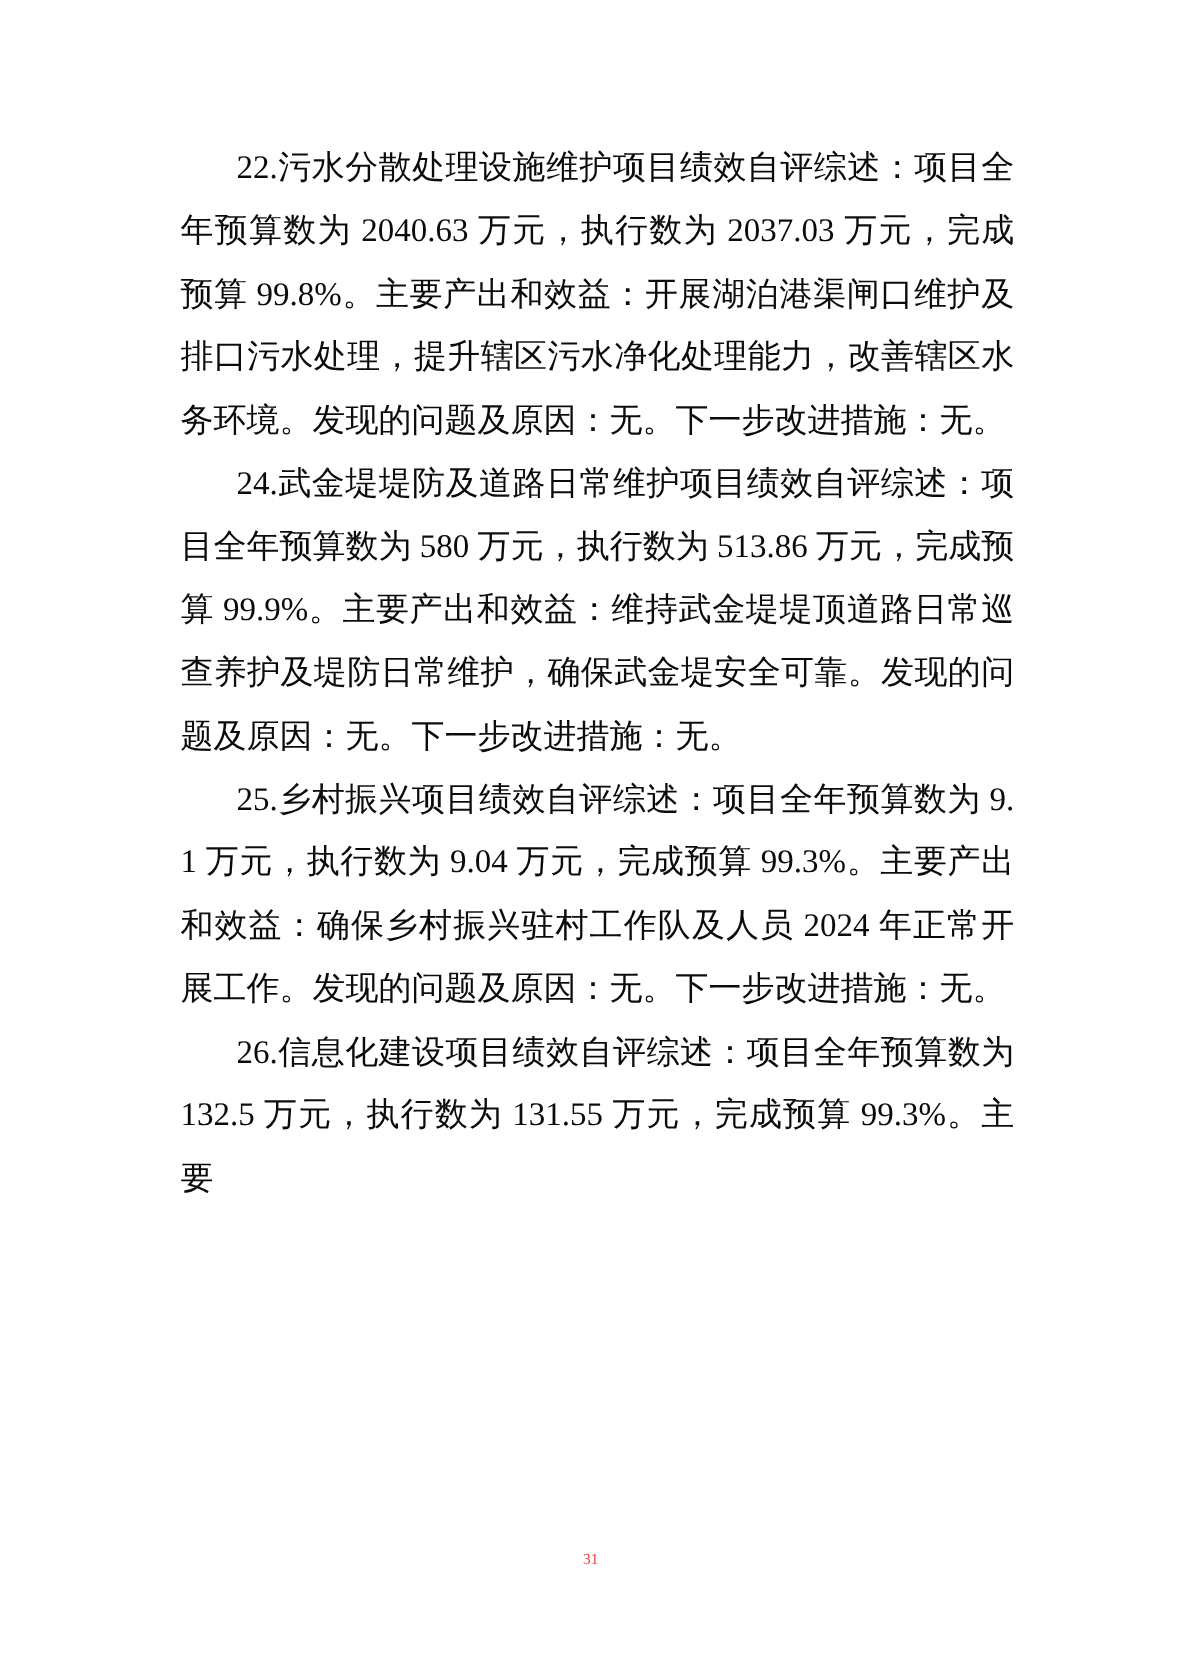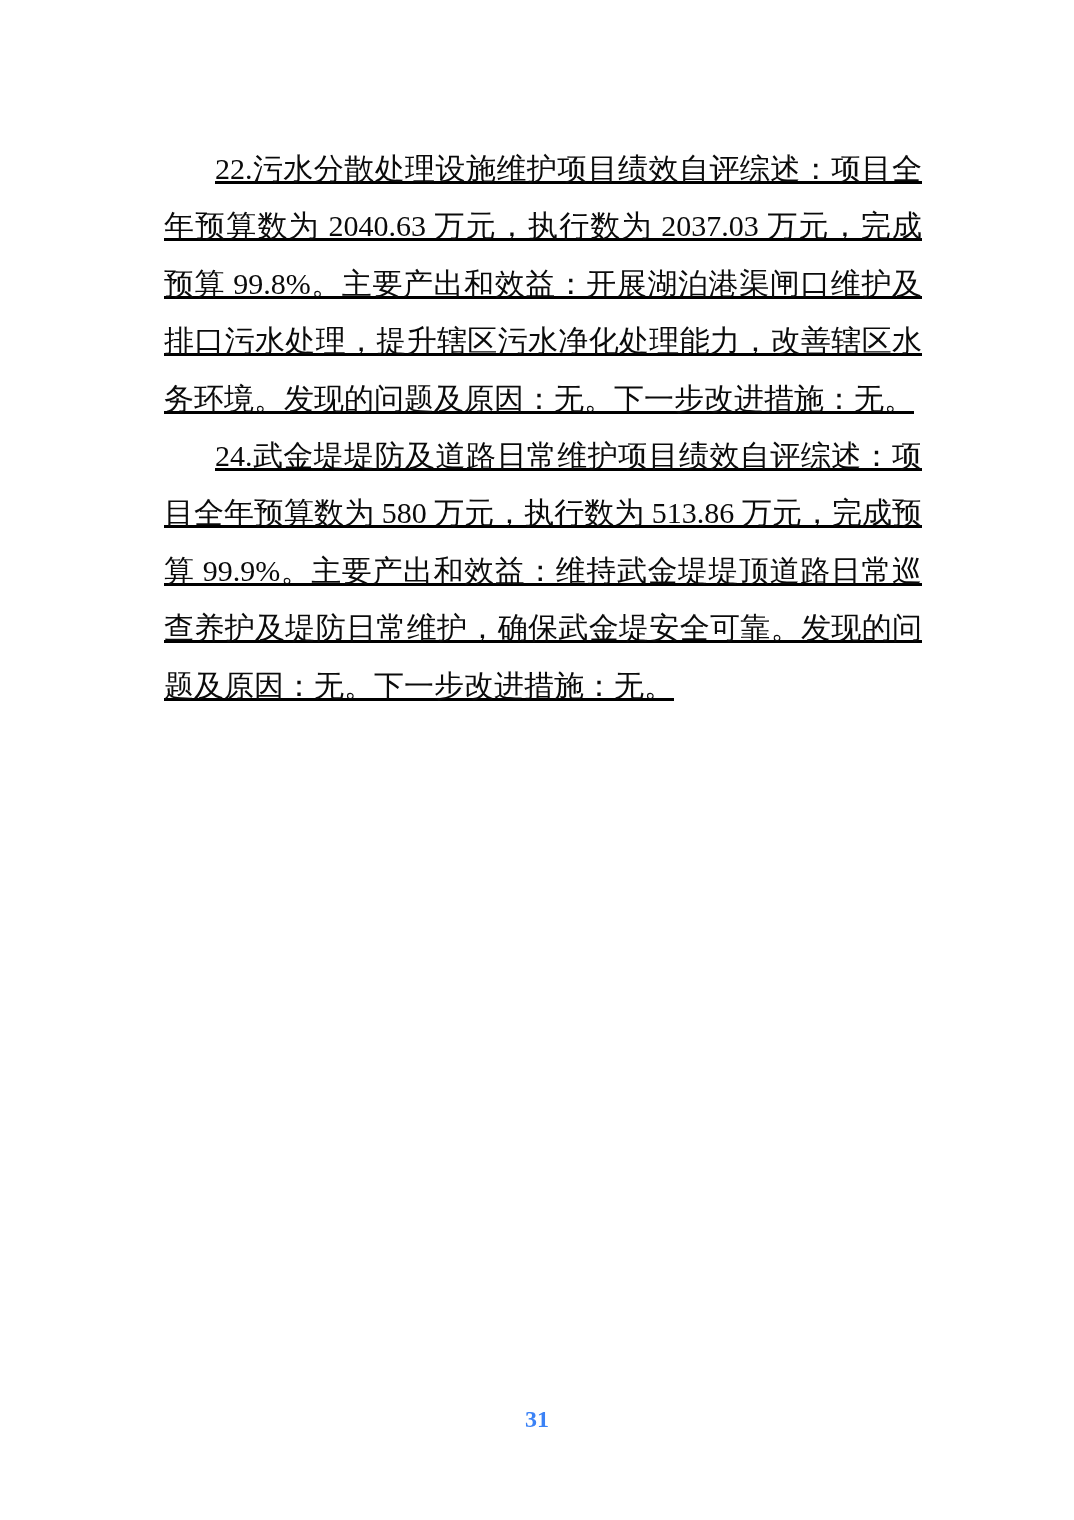--- a/index.html
+++ b/index.html
@@ -12,23 +12,22 @@
     width: 1074px;
     height: 1520px;
     background: #ffffff;
     color: #000000;
     font-family: "Liberation Serif", "DejaVu Serif", serif;
     overflow: hidden;
   }
   .body-text {
     position: absolute;
     left: 164px;
-    top: 140px;
+    top: 124px;
     width: 758px;
-    text-decoration: underline;
   }
   .body-text p {
     margin: 0;
     padding: 0;
     font-size: 30px;
     line-height: 57.4px;
     text-align: justify;
     text-justify: inter-character;
     text-indent: 51px;
     word-break: break-all;
@@ -36,32 +35,33 @@
   }
   .page-footer {
     position: absolute;
     left: 0;
     right: 0;
     top: 1406px;
     text-align: center;
   }
   .page-number {
     display: inline-block;
-    font-size: 24px;
+    font-size: 14px;
     line-height: 26px;
-    color: #3b82f6;
+    color: #ef4444;
     font-family: "Liberation Serif", "DejaVu Serif", serif;
-    font-weight: bold;
   }
 </style>
 </head>
 <body>
 
 <div class="page">
   <div class="body-text">
     <p>22.污水分散处理设施维护项目绩效自评综述：项目全年预算数为 2040.63 万元，执行数为 2037.03 万元，完成预算 99.8%。主要产出和效益：开展湖泊港渠闸口维护及排口污水处理，提升辖区污水净化处理能力，改善辖区水务环境。发现的问题及原因：无。下一步改进措施：无。</p>
     <p>24.武金堤堤防及道路日常维护项目绩效自评综述：项目全年预算数为 580 万元，执行数为 513.86 万元，完成预算 99.9%。主要产出和效益：维持武金堤堤顶道路日常巡查养护及堤防日常维护，确保武金堤安全可靠。发现的问题及原因：无。下一步改进措施：无。</p>
+    <p>25.乡村振兴项目绩效自评综述：项目全年预算数为 9.1 万元，执行数为 9.04 万元，完成预算 99.3%。主要产出和效益：确保乡村振兴驻村工作队及人员 2024 年正常开展工作。发现的问题及原因：无。下一步改进措施：无。</p>
+    <p>26.信息化建设项目绩效自评综述：项目全年预算数为 132.5 万元，执行数为 131.55 万元，完成预算 99.3%。主要</p>
   </div>
 
   <div class="page-footer">
     <span class="page-number">31</span>
   </div>
 </div>
 
 </body></html>

